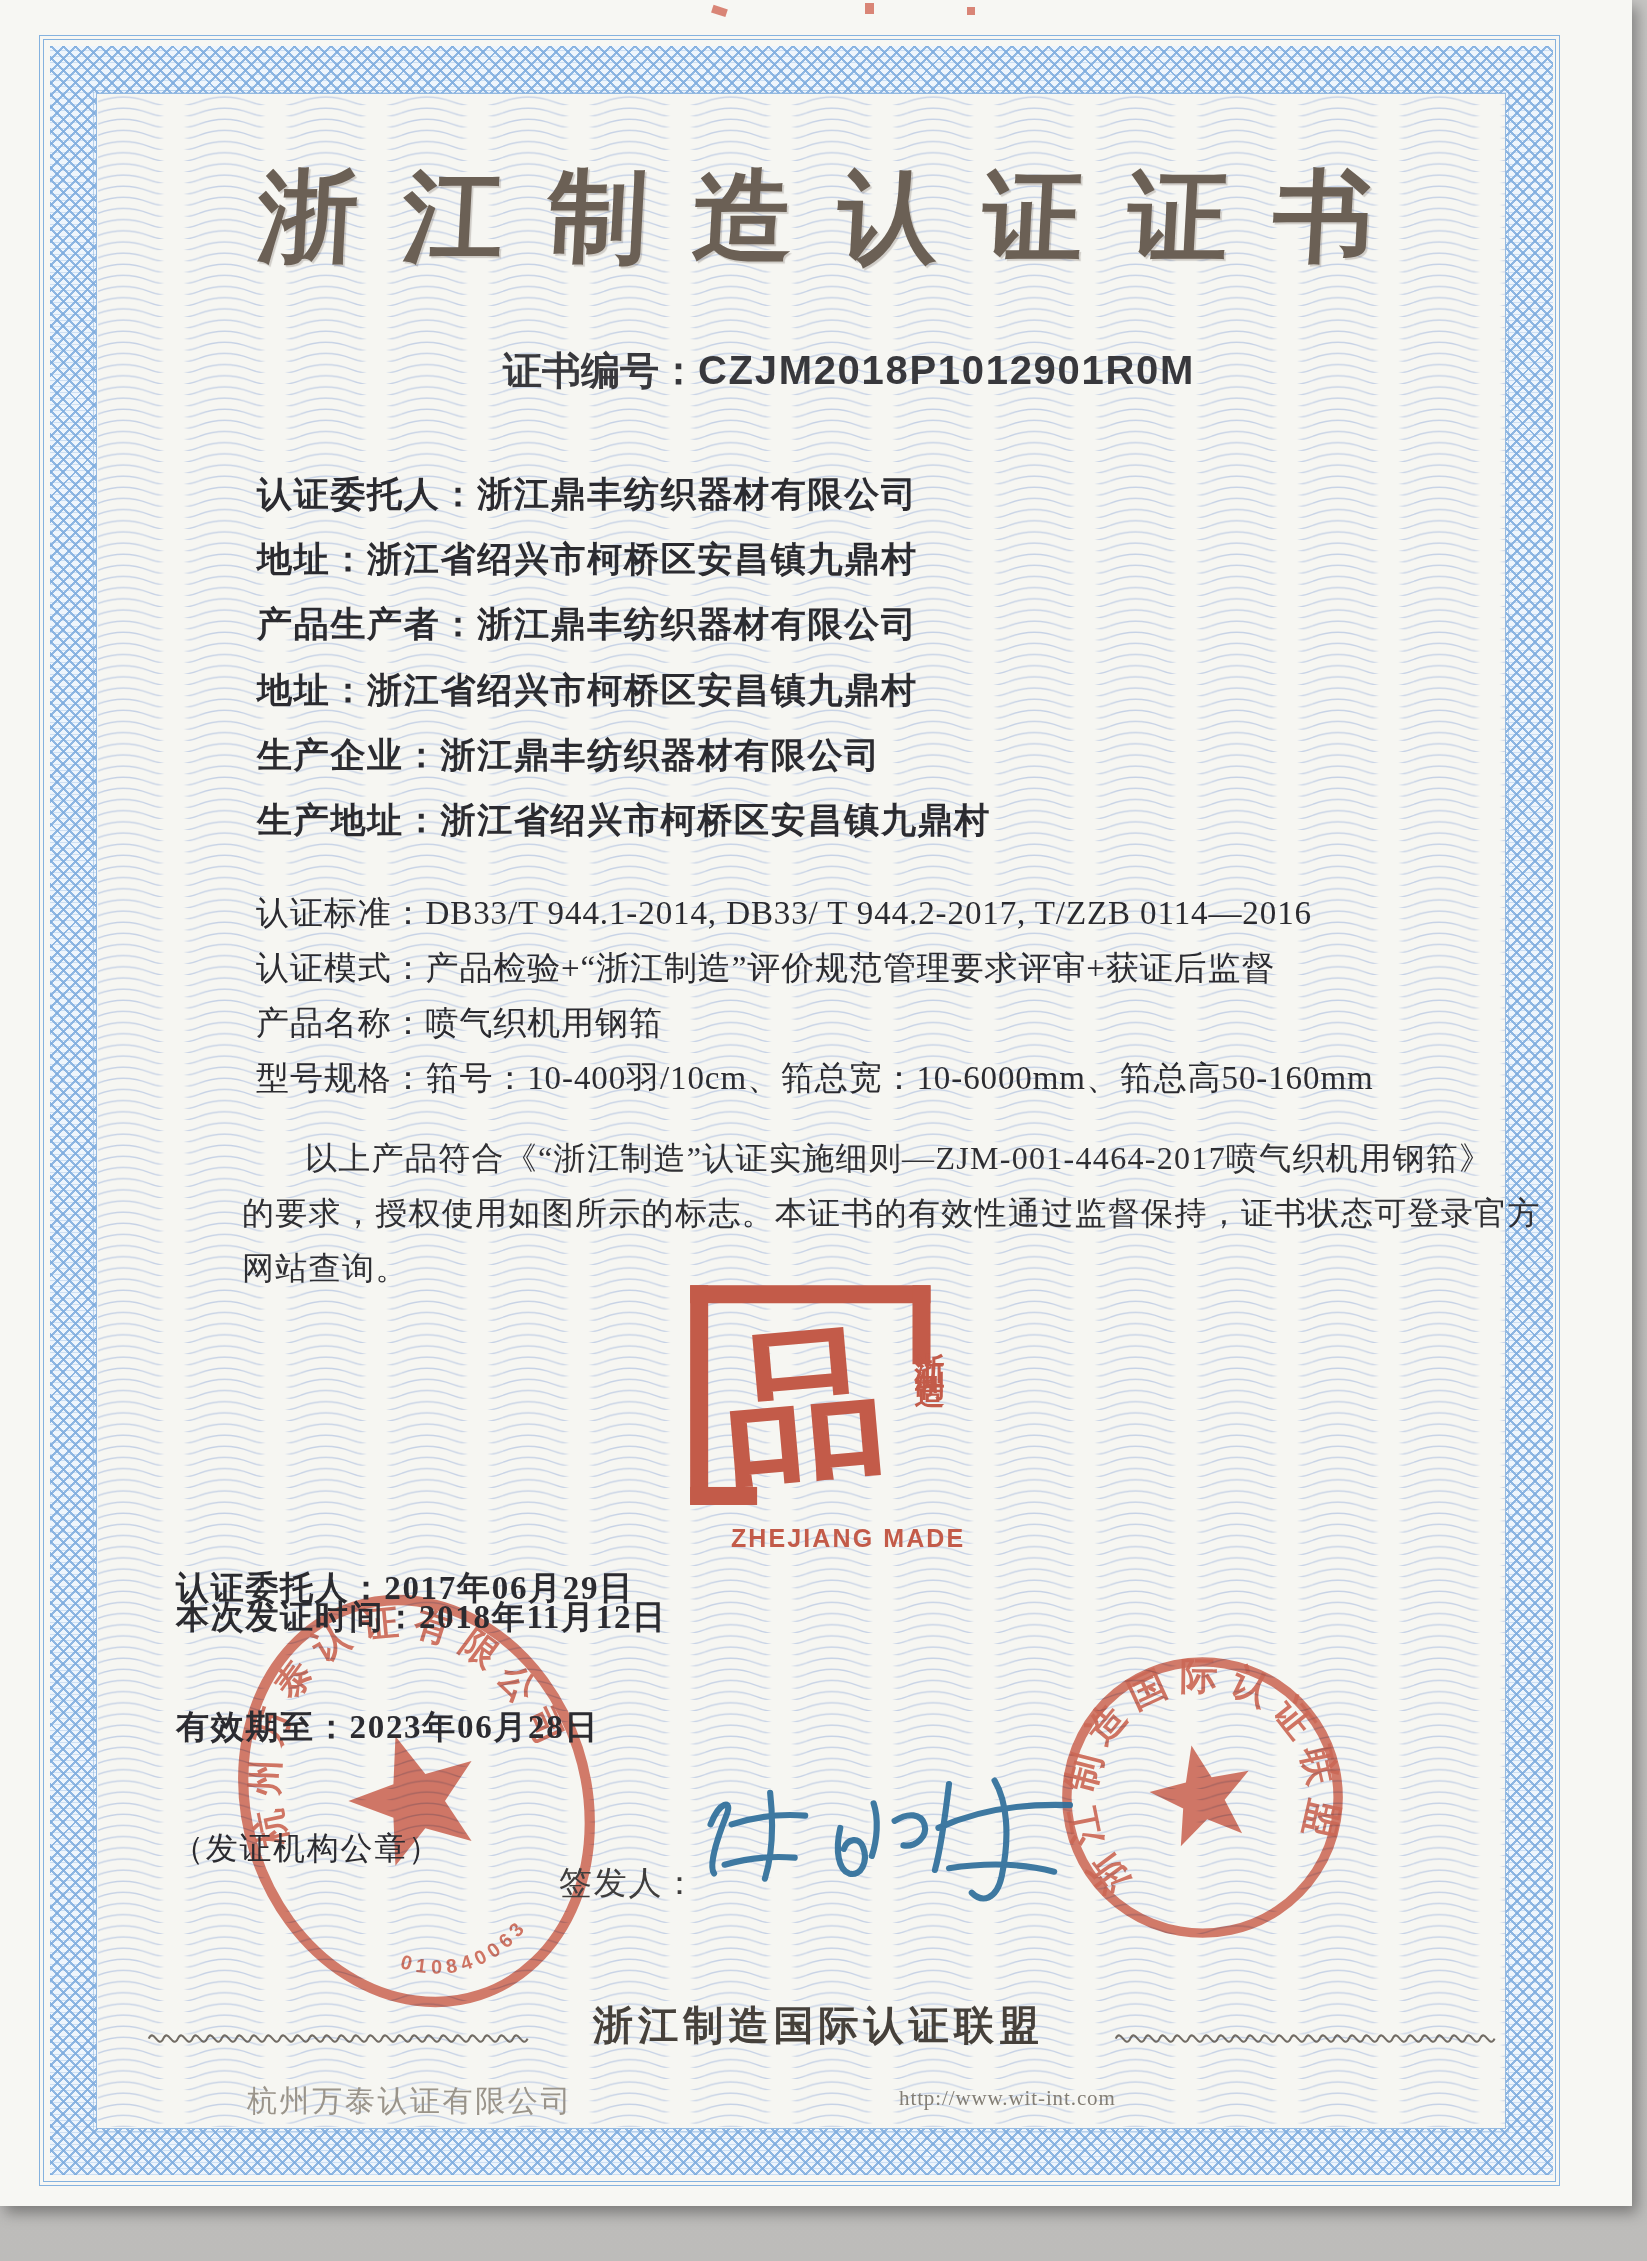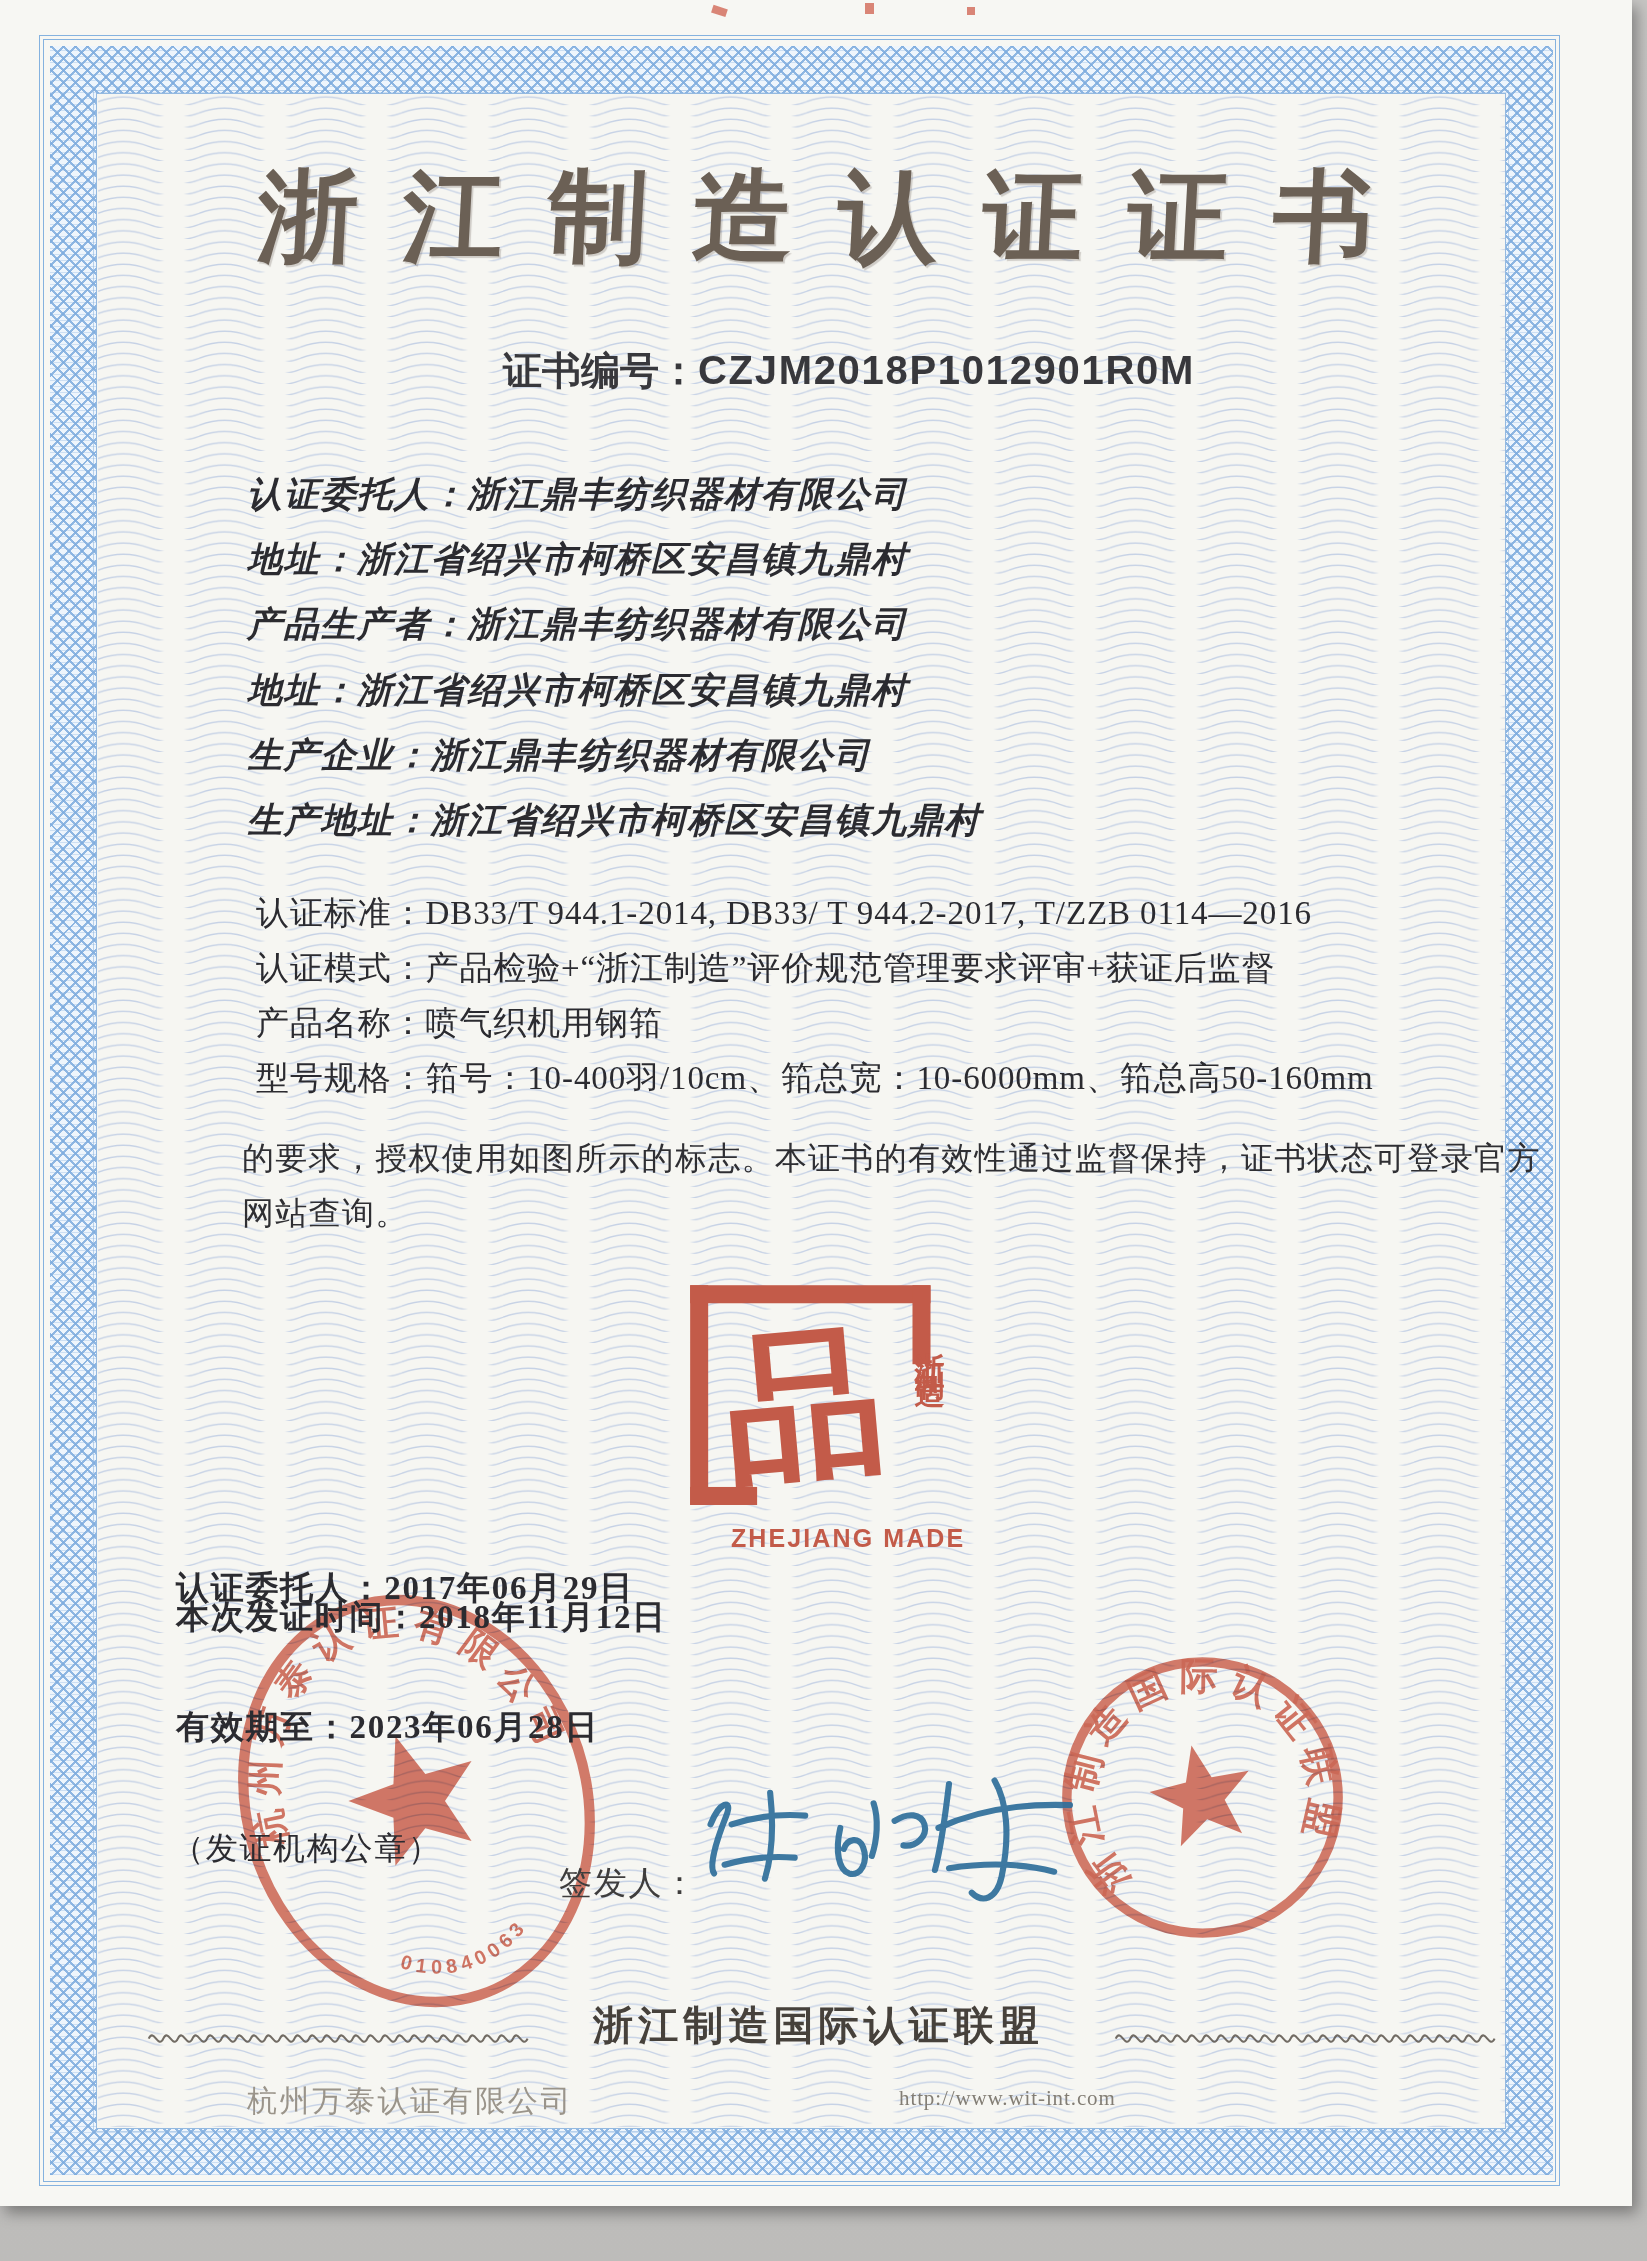--- a/index.html
+++ b/index.html
@@ -43,21 +43,21 @@
   .txt{position:absolute;z-index:6;color:#2b2b30;line-height:1;white-space:nowrap;}
   .cert-title{
     left:0;top:168px;width:1632px;text-align:center;
     font-size:100px;font-weight:700;color:#6b6055;
     letter-spacing:45px;margin-left:22px;
     transform:skewX(-3deg);
     text-shadow:1.7px 1.7px 0.9px rgba(90,80,70,.25);
   }
   .cert-no{left:0;top:350px;width:1632px;text-align:center;font-size:39px;font-weight:700;color:#38383c;margin-left:33px;}
   .cert-no .code{font-family:"Liberation Sans","DejaVu Sans",sans-serif;font-size:40px;font-weight:600;letter-spacing:1.7px;}
-  .info-line{left:247px;font-size:35px;font-weight:700;letter-spacing:1.7px;font-style:italic;}
+  .info-line{left:257px;font-size:35px;font-weight:700;letter-spacing:1.7px;}
   .spec-line{left:256px;font-size:33px;font-weight:400;letter-spacing:0.9px;}
   .statement{
     left:242px;top:1131px;width:1271px;z-index:6;position:absolute;
     font-size:32px;color:#2f2f33;letter-spacing:1.3px;line-height:55px;white-space:nowrap;
   }
   .statement .ind{padding-left:63px;}
   .date-line{left:176px;font-size:33px;font-weight:700;letter-spacing:1.7px;}
   .seal-note{left:172px;top:1832px;font-size:32px;letter-spacing:1.7px;}
   .signer{left:559px;top:1867px;font-size:33px;letter-spacing:1.7px;color:#3e3d3d;}
   .alliance-title{left:0;top:2006px;width:1632px;text-align:center;font-size:40px;font-weight:700;color:#46413b;letter-spacing:5.1px;margin-left:2.6px;}
@@ -117,20 +117,21 @@
   <div class="txt info-line" style="top:673px"><span>地址：</span><span>浙江省绍兴市柯桥区安昌镇九鼎村</span></div>
   <div class="txt info-line" style="top:738px"><span>生产企业：</span><span>浙江鼎丰纺织器材有限公司</span></div>
   <div class="txt info-line" style="top:803px"><span>生产地址：</span><span>浙江省绍兴市柯桥区安昌镇九鼎村</span></div>
 
   <div class="txt spec-line" style="top:897px"><span>认证标准：</span><span>DB33/T 944.1-2014, DB33/ T 944.2-2017, T/ZZB 0114—2016</span></div>
   <div class="txt spec-line" style="top:952px"><span>认证模式：</span><span>产品检验+“浙江制造”评价规范管理要求评审+获证后监督</span></div>
   <div class="txt spec-line" style="top:1007px"><span>产品名称：</span><span>喷气织机用钢筘</span></div>
   <div class="txt spec-line" style="top:1062px"><span>型号规格：</span><span>筘号：10-400羽/10cm、筘总宽：10-6000mm、筘总高50-160mm</span></div>
 
   <div class="statement">
+    <div class="ind">以上产品符合《“浙江制造”认证实施细则—ZJM-001-4464-2017喷气织机用钢筘》</div>
     <div>的要求，授权使用如图所示的标志。本证书的有效性通过监督保持，证书状态可登录官方</div>
     <div>网站查询。</div>
   </div>
 
   <div class="logo">
     <svg width="285" height="280" viewBox="0 0 332 326">
       <g fill="#c35b49">
         <rect x="6" y="6" width="280" height="21"></rect>
         <rect x="265" y="6" width="21" height="92"></rect>
         <rect x="6" y="6" width="21" height="256"></rect>

